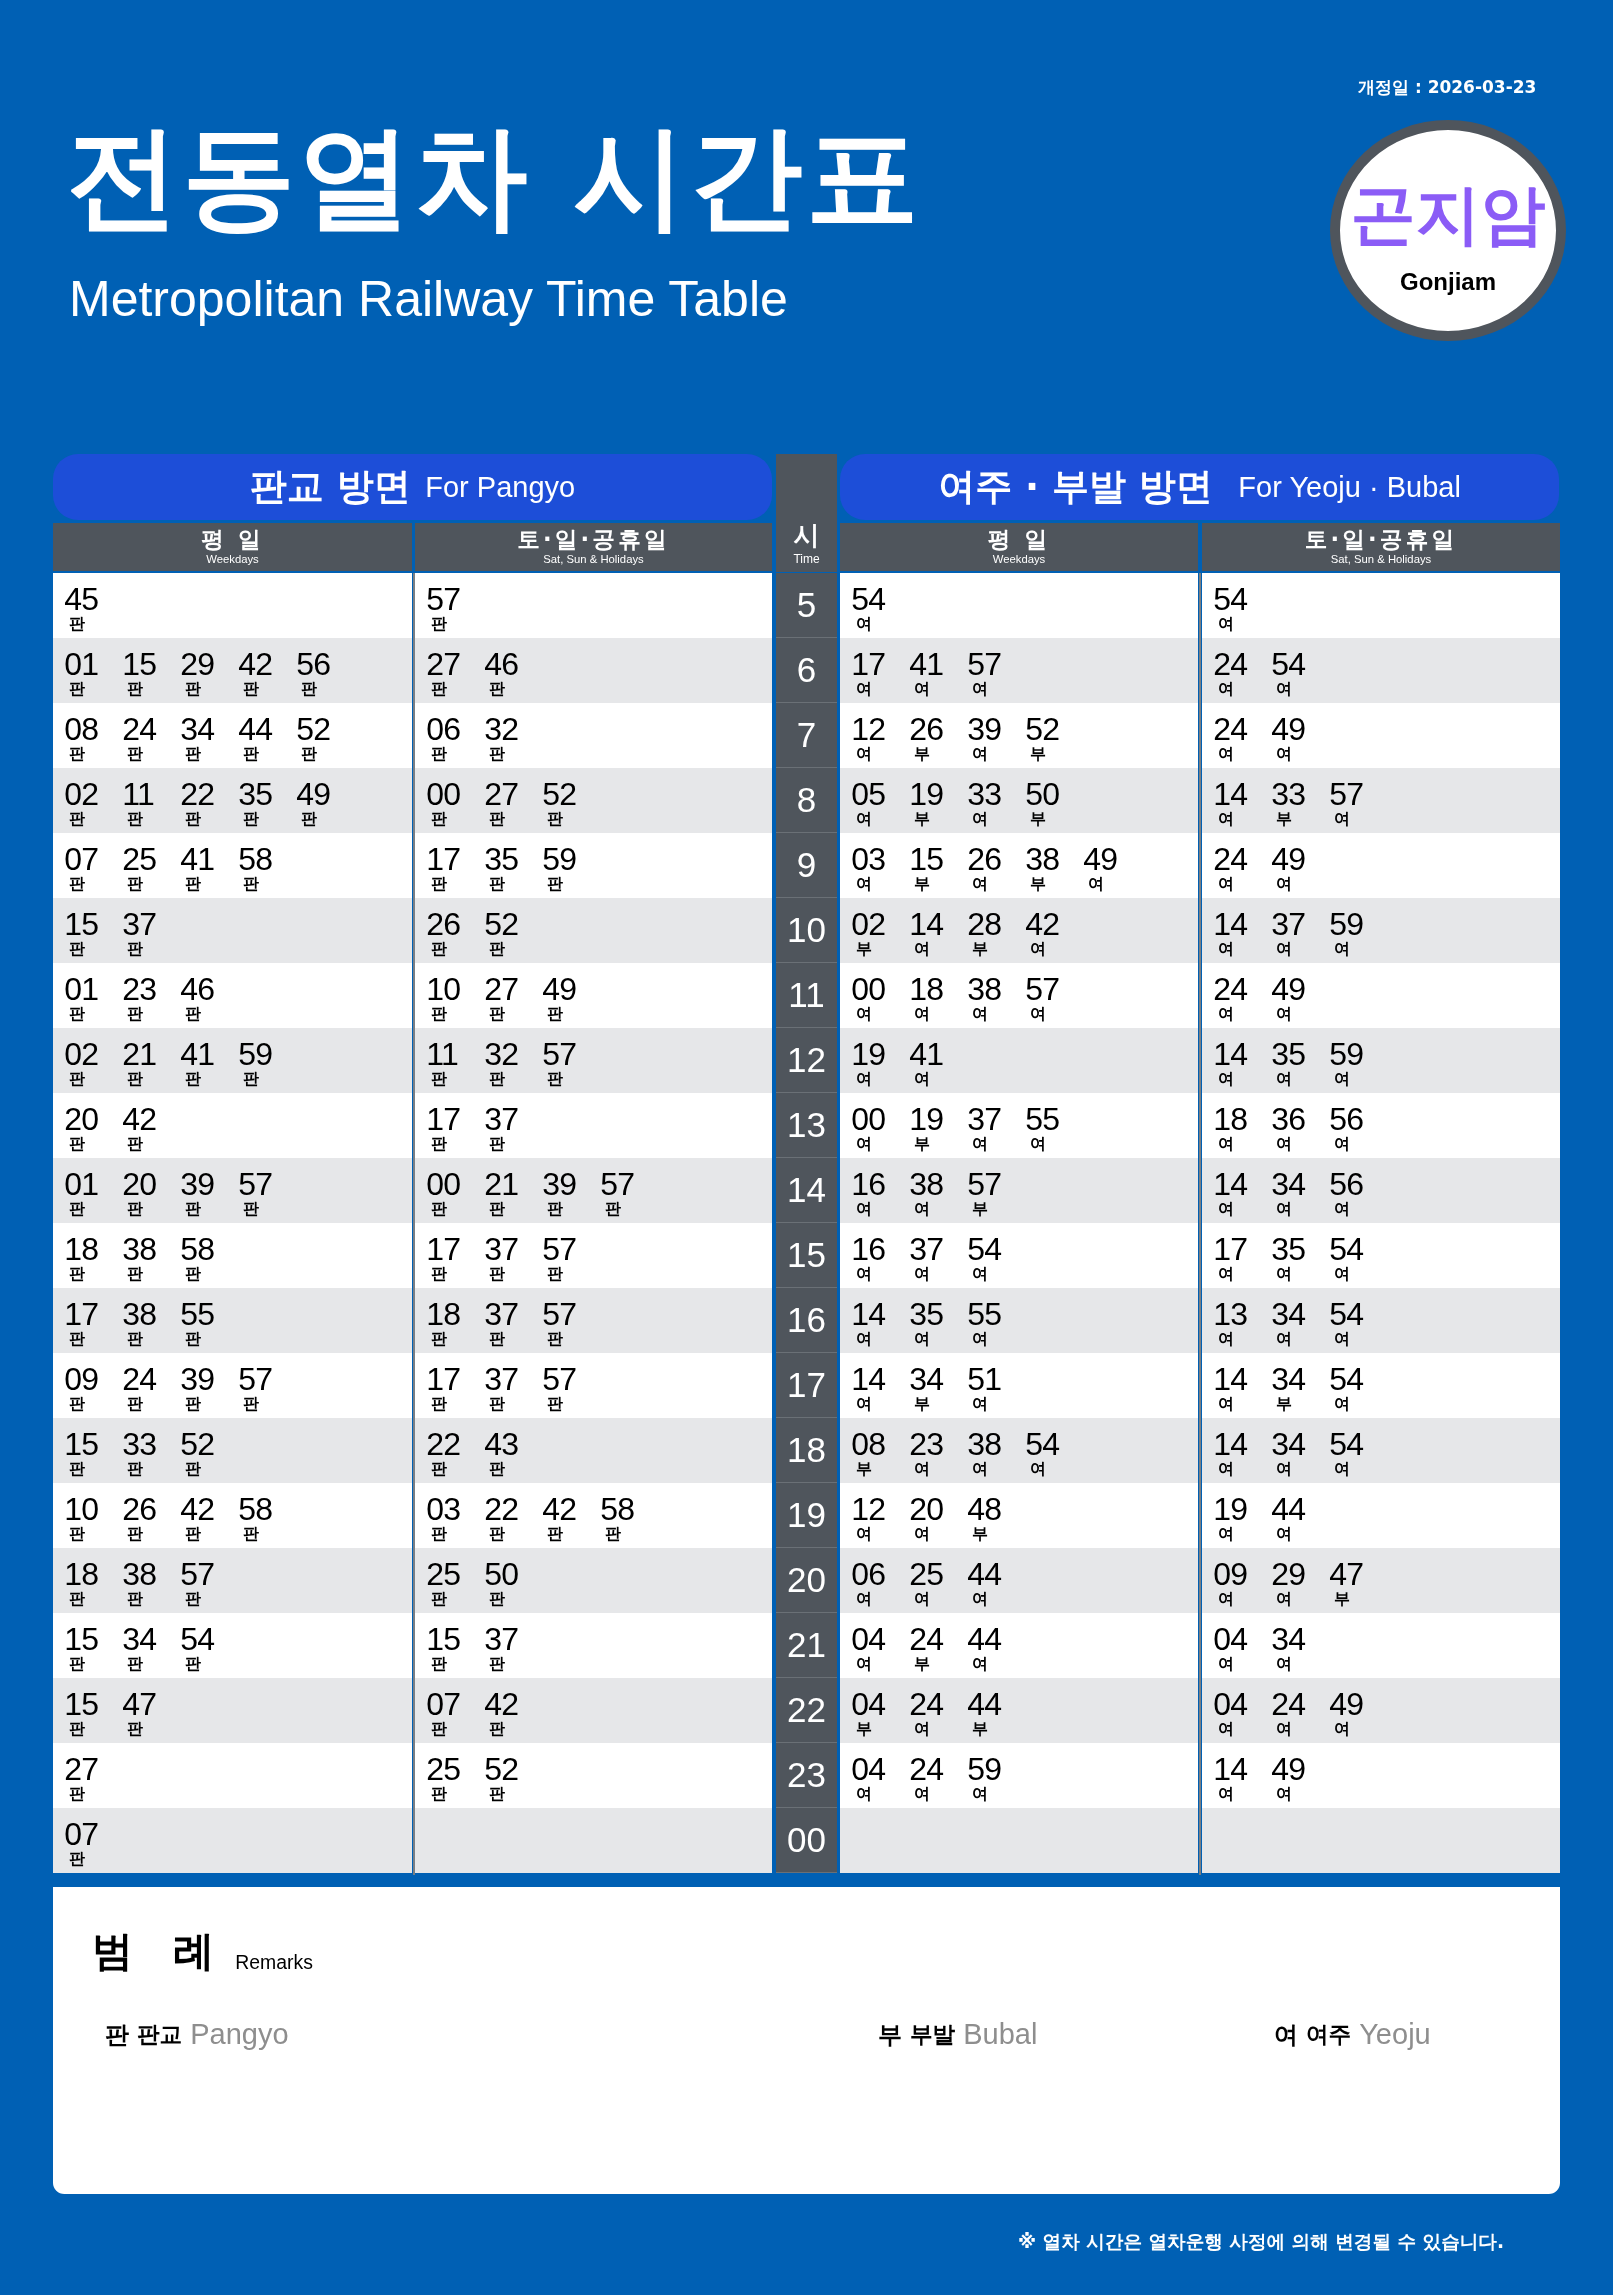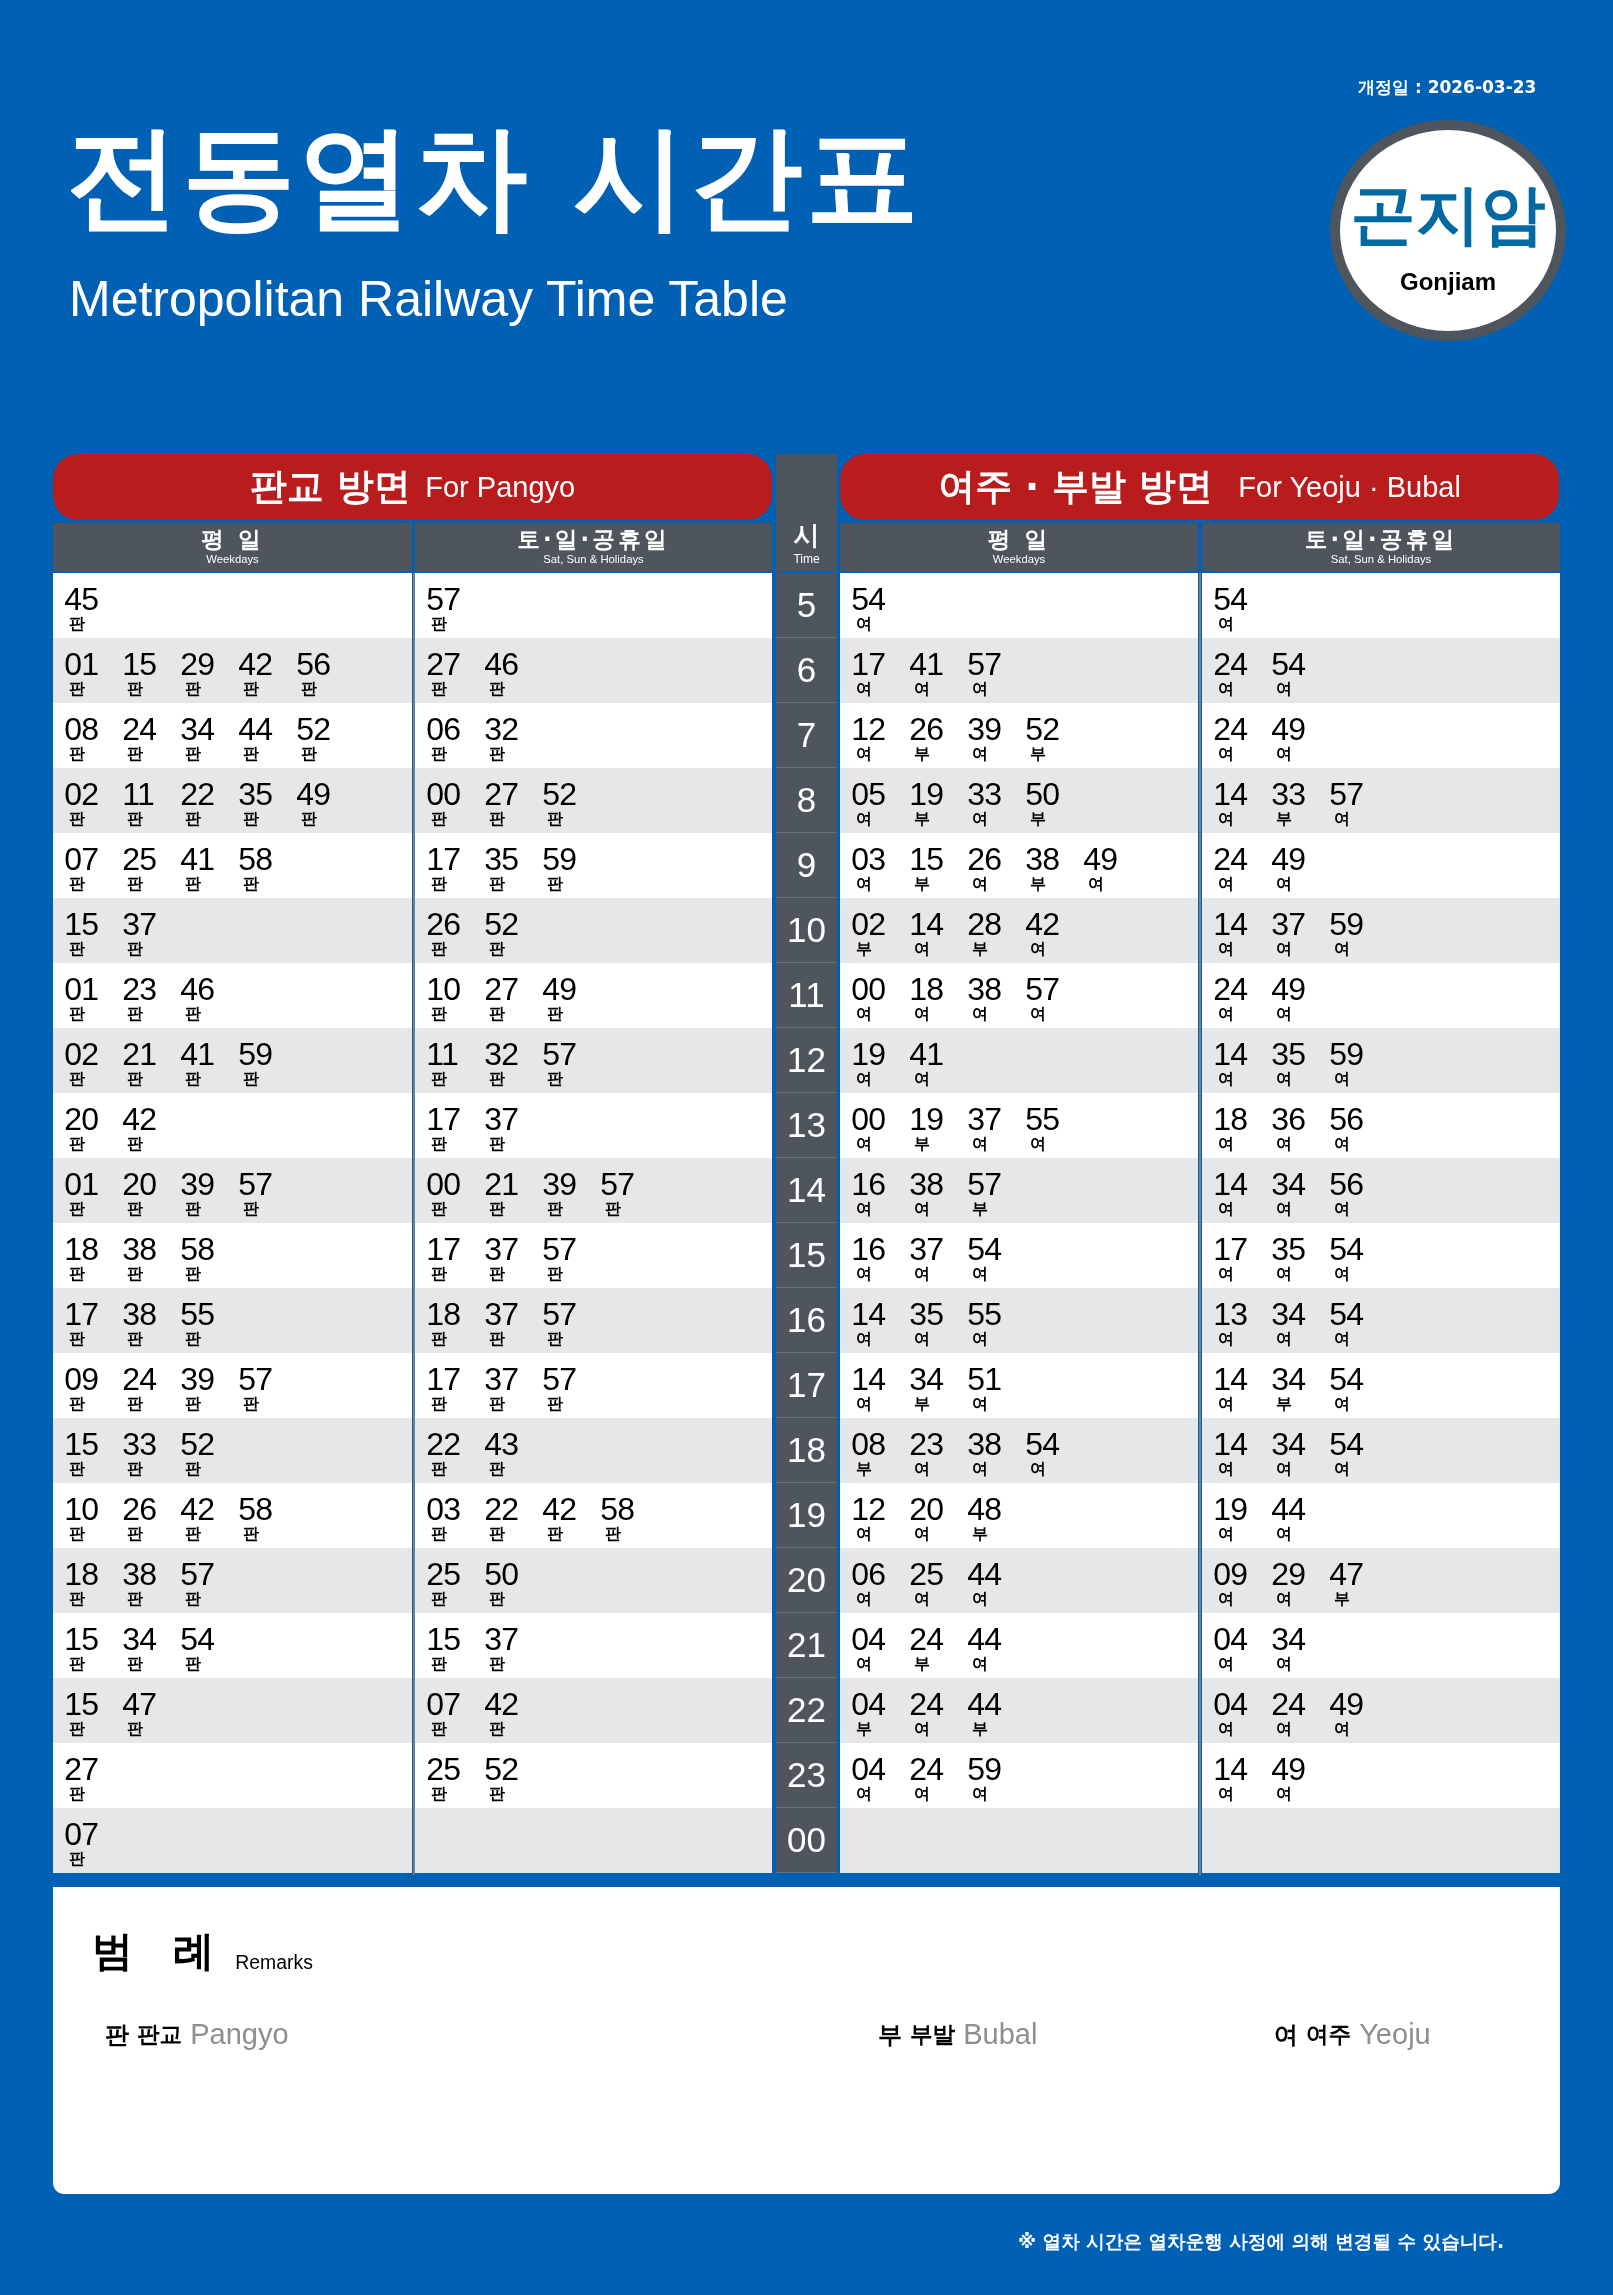--- a/index.html
+++ b/index.html
@@ -23,30 +23,30 @@
     position: absolute; left: 69px; top: 274px;
     color: #fff; font-size: 50px; font-family: "Liberation Sans", sans-serif;
     line-height: 1;
   }
   .station-badge {
     position: absolute; left: 1330px; top: 120px;
     width: 236px; height: 221px; border-radius: 50%;
     background: #fff; border: 10.5px solid #4f555c;
     display: flex; flex-direction: column; align-items: center; justify-content: center;
   }
-  .station-ko { font-size: 65px; font-weight: bold; color: #0369a1; line-height: 1; margin-top: 17px; }
+  .station-ko { font-size: 65px; font-weight: bold; color: #8b5cf6; line-height: 1; margin-top: 17px; }
   .station-en { font-size: 24px; color: #000; margin-top: 21px; font-family: "Liberation Sans", sans-serif; font-weight: bold; }
 
   
   .table {
     position: absolute; left: 53px; top: 454px; width: 1507px; height: 1424px;
   }
   .dir-header {
     position: absolute; top: 0; height: 66px;
-    background: #b91c1c; color: #fff;
+    background: #1d4ed8; color: #fff;
     display: flex; align-items: center; justify-content: center; border-radius: 25px;
   }
   .dir-header .ko { font-size: 37px; font-weight: bold; margin-right: 14.5px; }
   .dir-header .en { font-size: 29px; font-family: "Liberation Sans", sans-serif; }
   .sub-header {
     position: absolute; top: 69px; height: 48px;
     background: #4f555c; color: #fff;
     display: flex; flex-direction: column; align-items: center; justify-content: center;
   }
   .sub-header .ko { font-size: 22.6px; font-weight: bold; line-height: 1; letter-spacing: 3.2px; }

